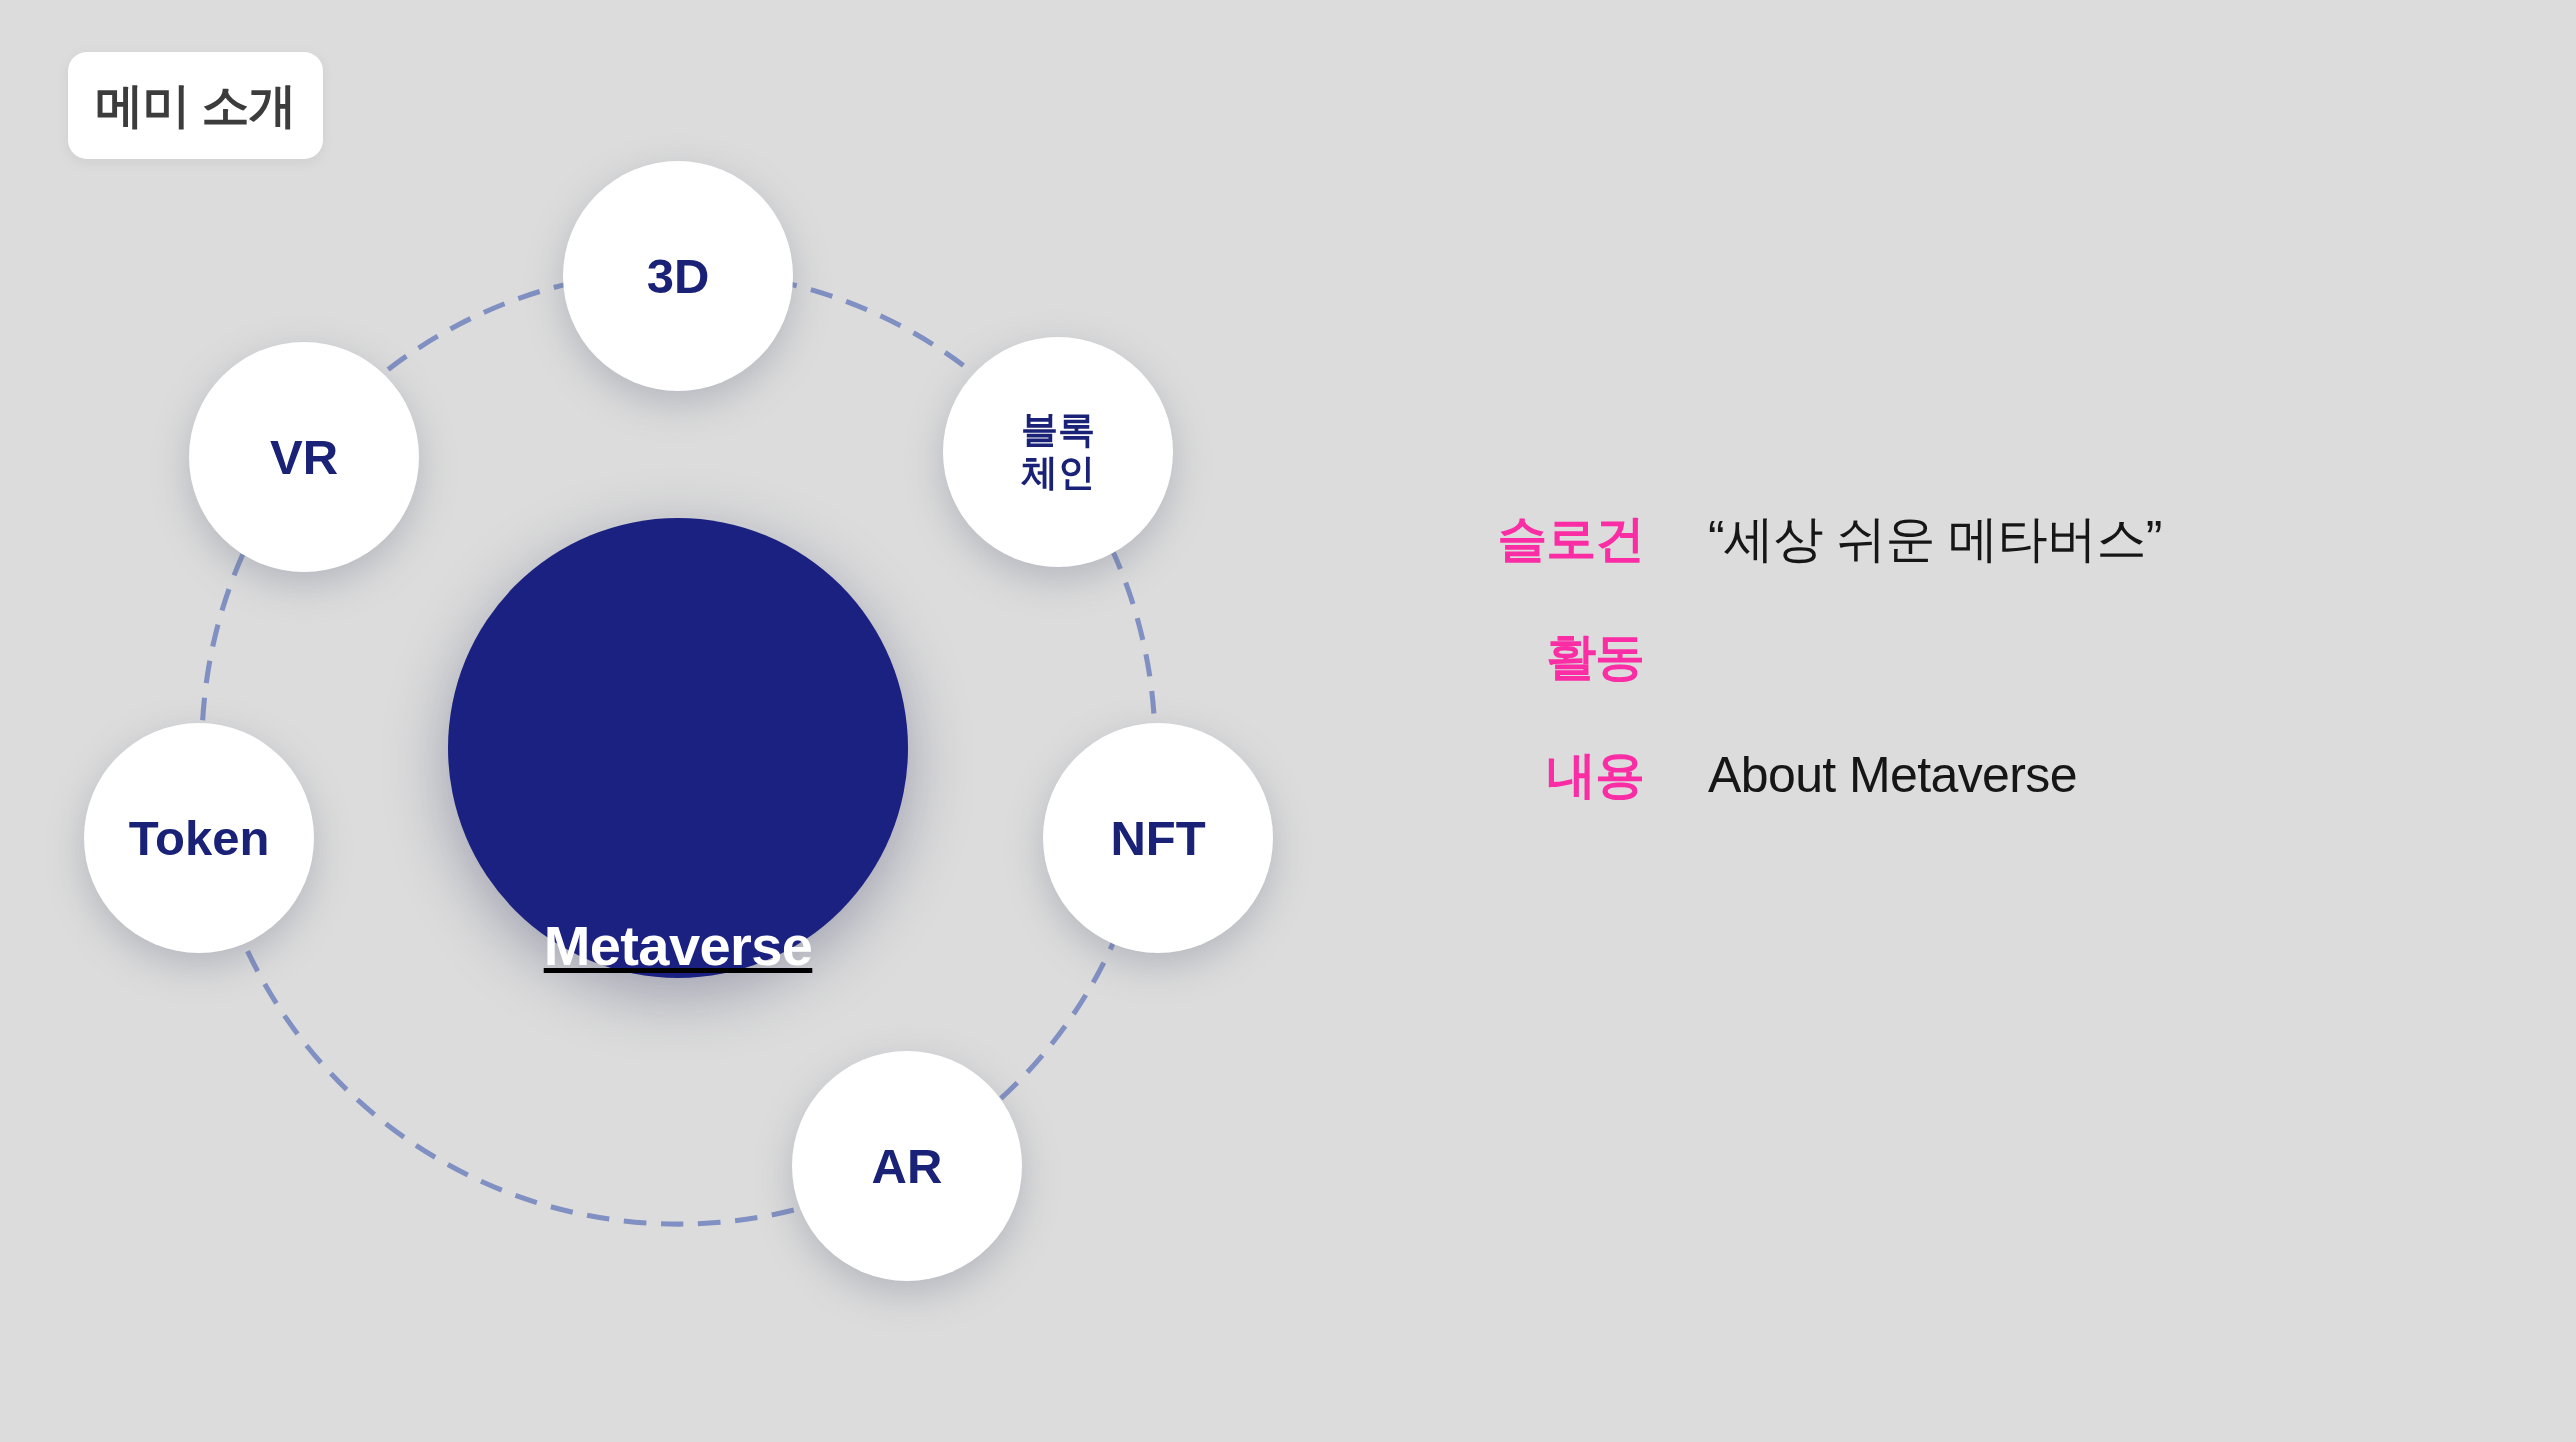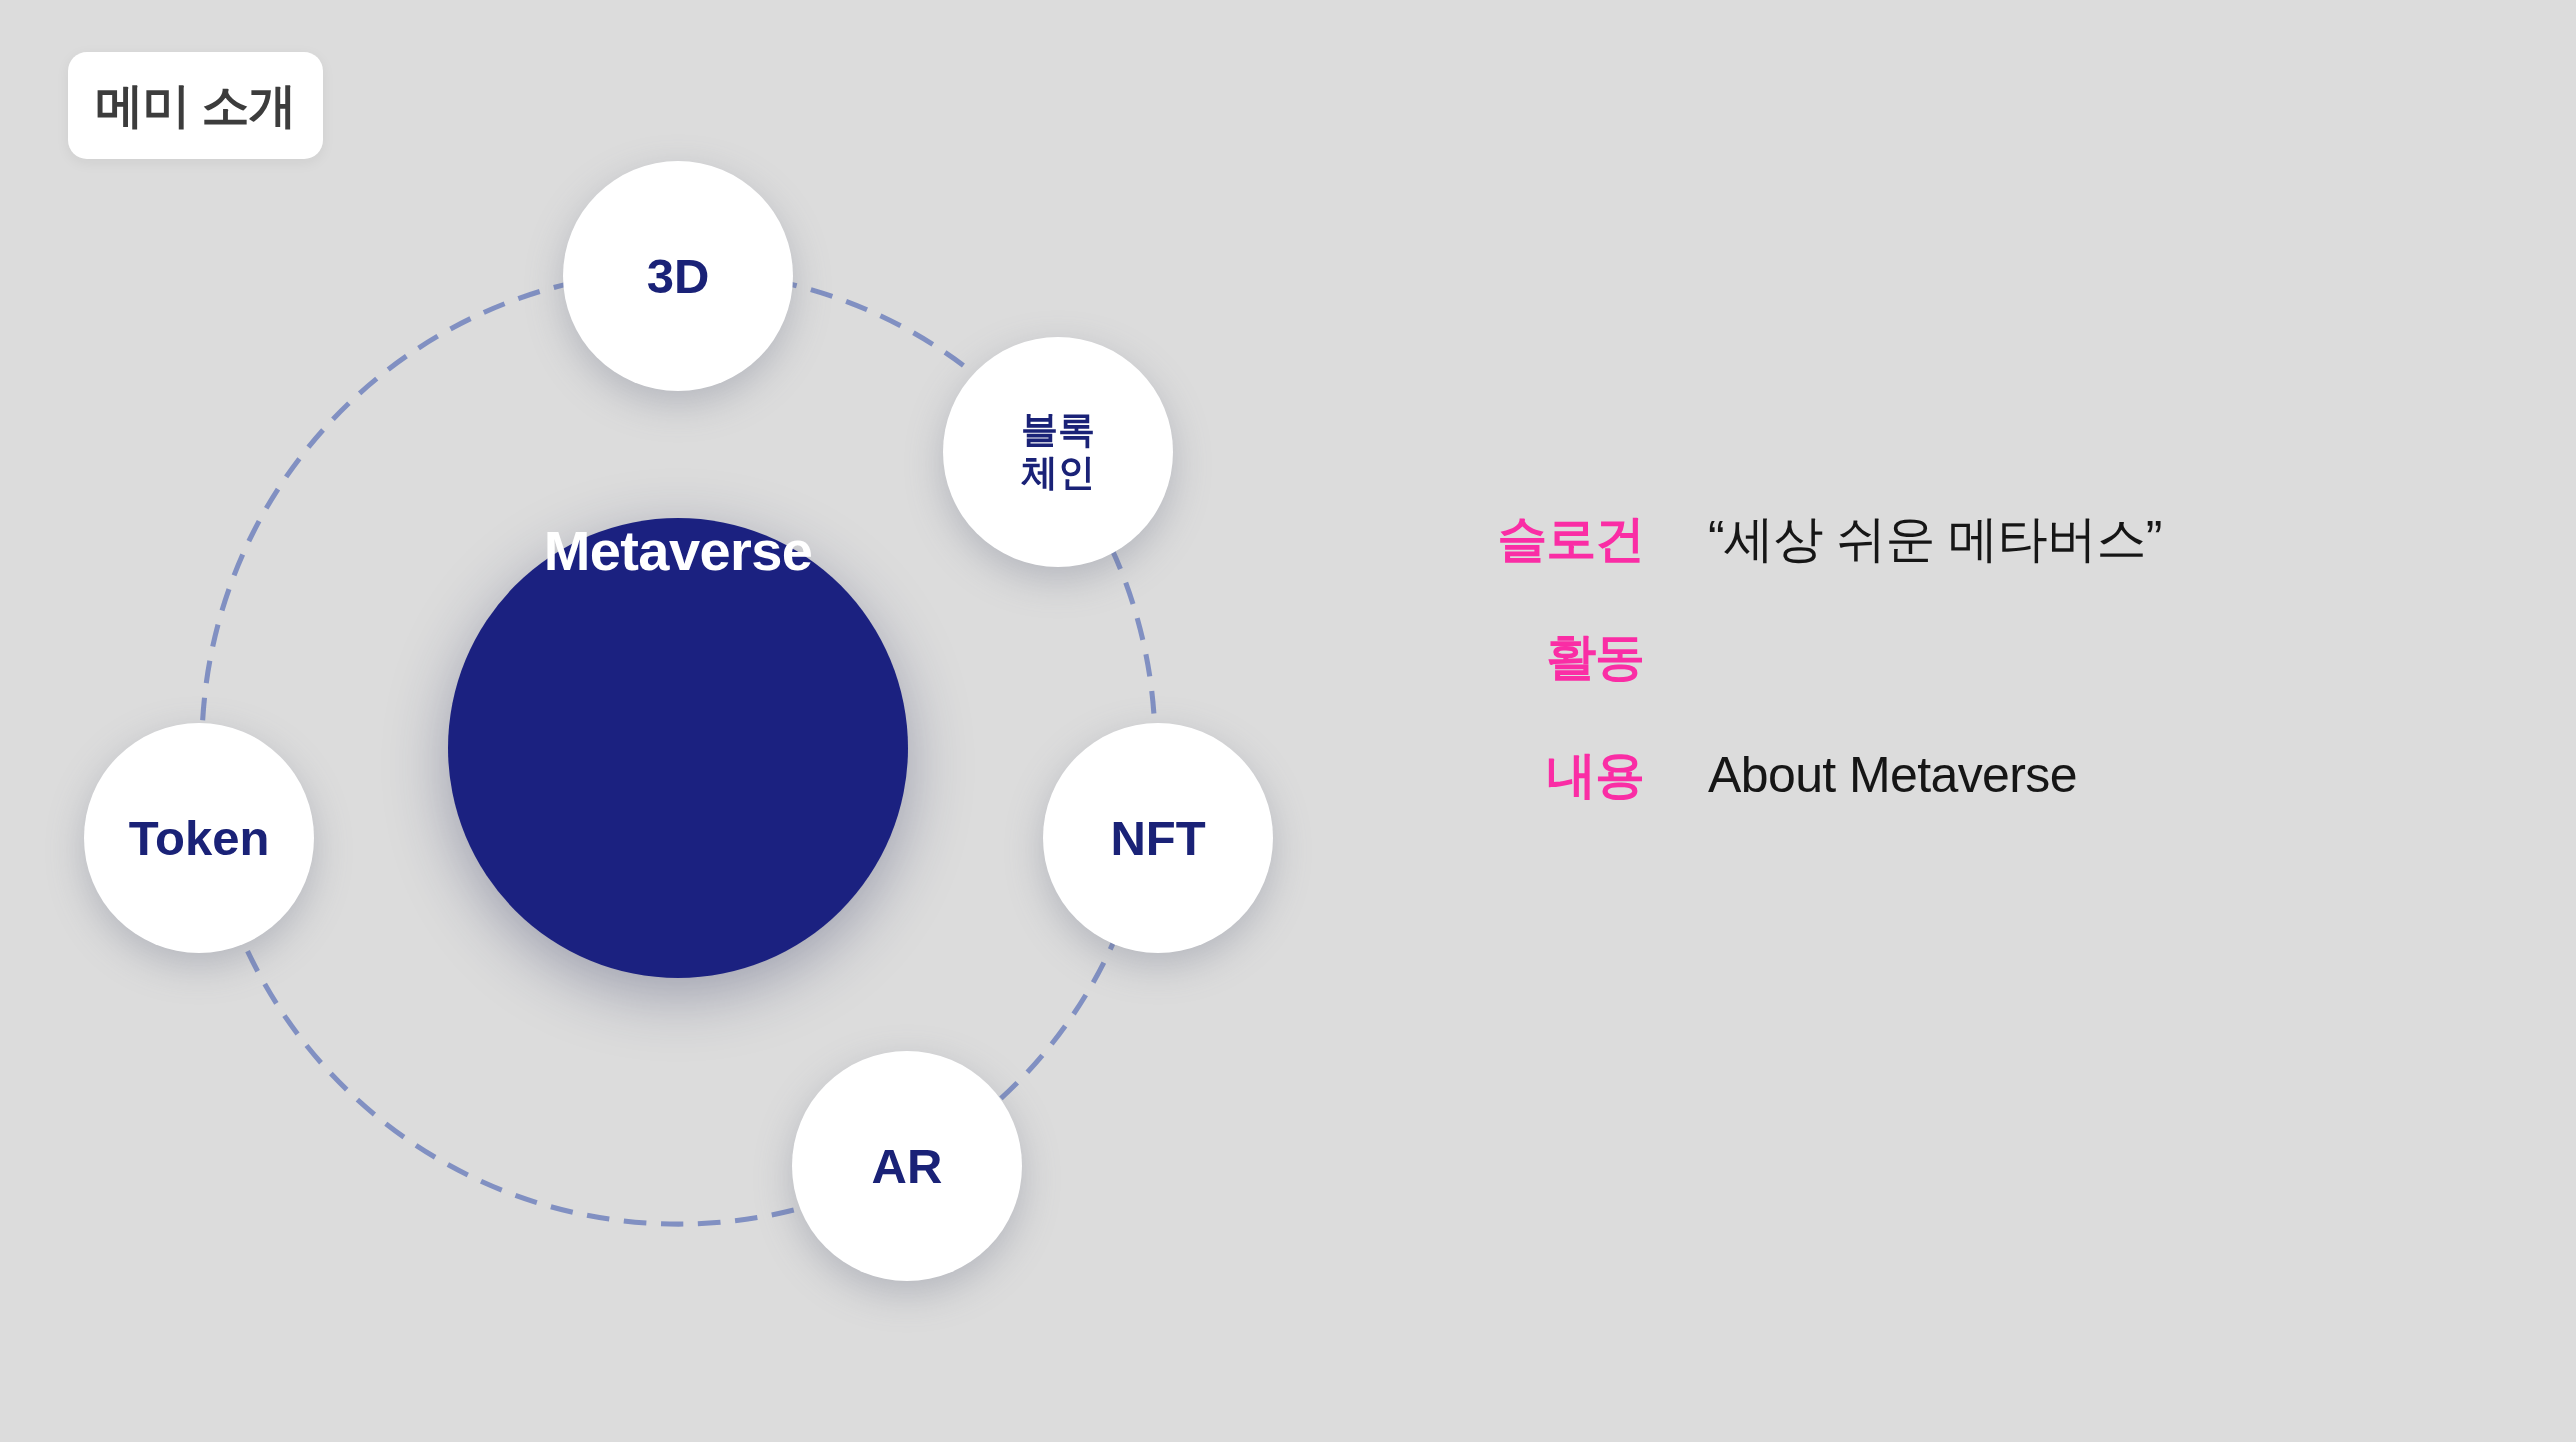--- a/index.html
+++ b/index.html
@@ -22,22 +22,23 @@
     font-size:48px;font-weight:800;color:#3c3c3c;letter-spacing:-1.1px;
   }
 
   
   .orbit{position:absolute;left:194px;top:263px;}
 
   
   .center-node{
     position:absolute;left:448px;top:518px;width:460px;height:460px;
     border-radius:50%;background:#1b2180;
-    display:flex;align-items:flex-start;justify-content:center;
+    display:flex;align-items:flex-end;justify-content:center;
     box-shadow:0 17px 62px rgba(40,45,90,0.35);
+    text-decoration:underline;
   }
   .center-node span{
     color:#ffffff;font-size:56px;font-weight:600;letter-spacing:-0.6px;
   }
 
   
   .node{
     position:absolute;width:230px;height:230px;border-radius:50%;
     background:#ffffff;
     display:flex;align-items:center;justify-content:center;
@@ -78,20 +79,23 @@
   </svg>
 
   <div class="center-node">
     <span>Metaverse</span>
   </div>
 
   <div class="node" style="left:563px;top:161px;">
     <span class="node-label">3D</span>
   </div>
 
+  <div class="node" style="left:189px;top:342px;">
+    <span class="node-label">VR</span>
+  </div>
 
   <div class="node" style="left:943px;top:337px;">
     <span class="node-label small">블록
 체인</span>
   </div>
 
   <div class="node" style="left:84px;top:723px;">
     <span class="node-label">Token</span>
   </div>
 

